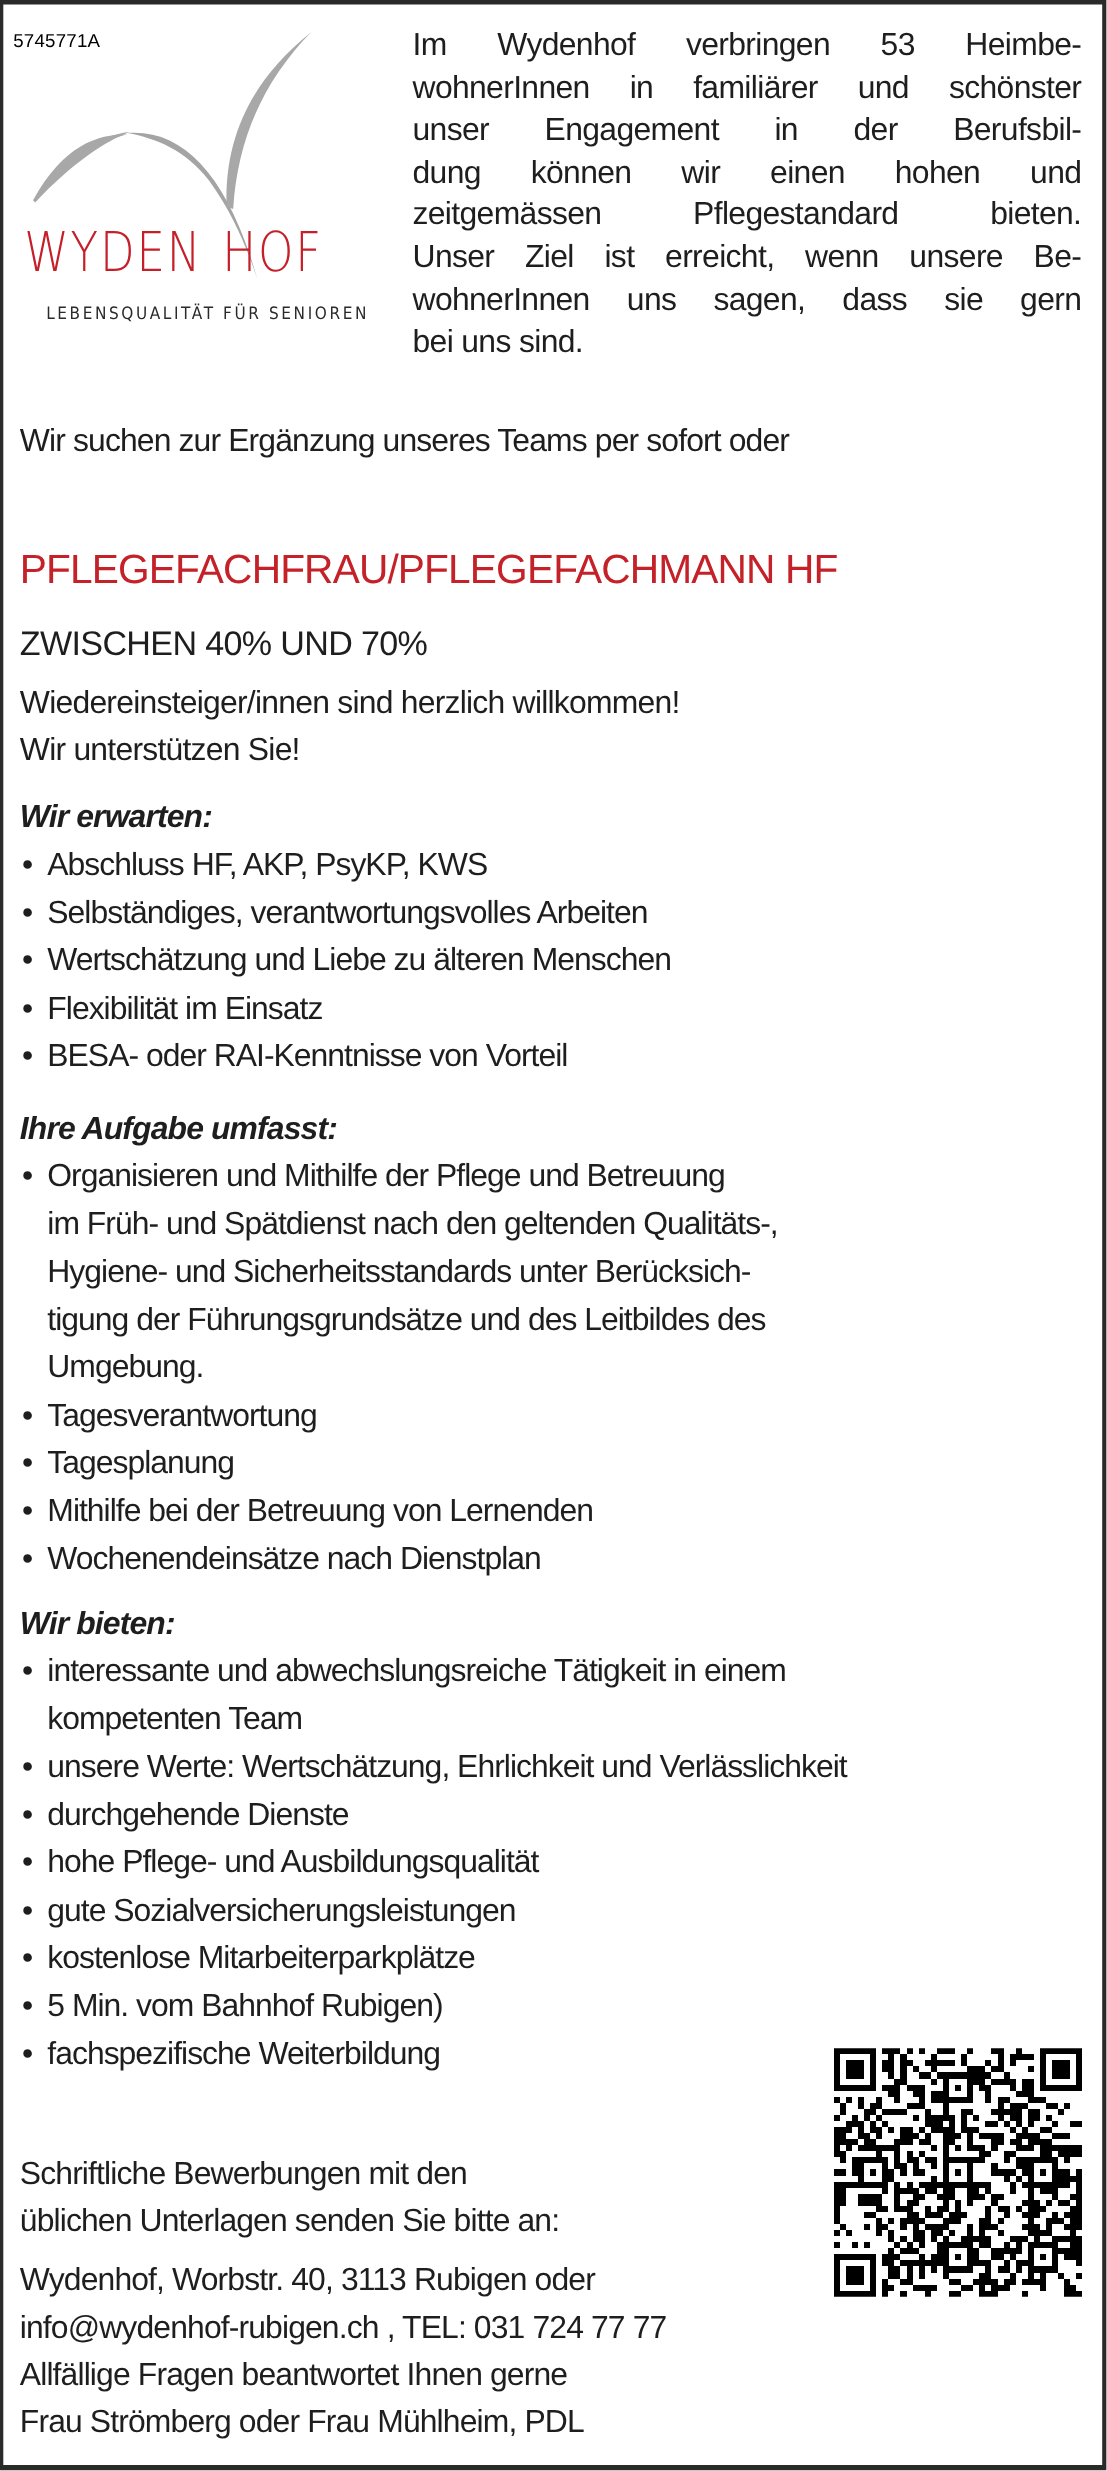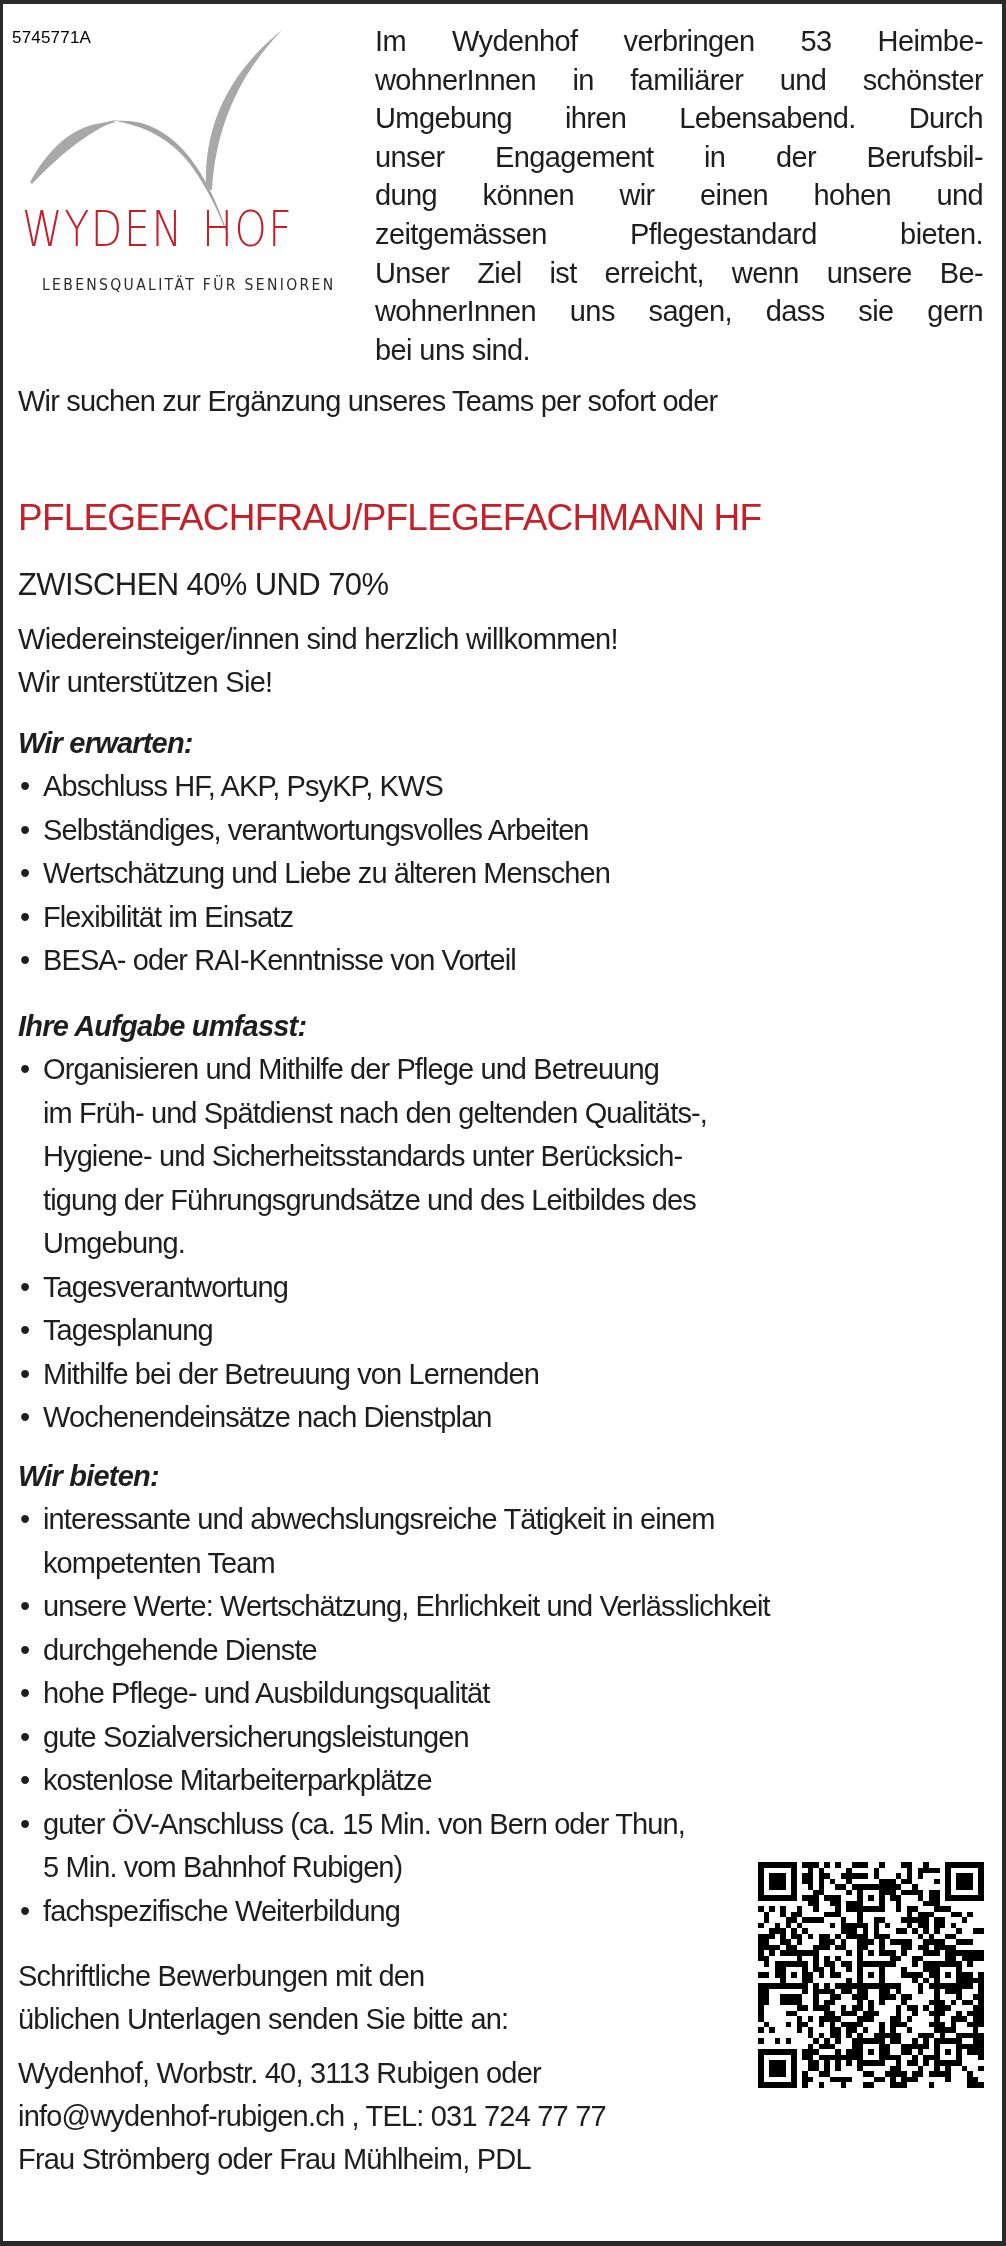--- a/index.html
+++ b/index.html
@@ -150,21 +150,20 @@
 
     <path d="M188 166 C 186 110, 205 55, 265 7 C 225 48, 198 100, 194 168 Z" fill="#a8a8a8"></path>
   </svg>
   <div class="logo-word"><span>WYDEN</span><span class="gap"></span><span>HOF</span></div>
   <div class="logo-tagline">LEBENSQUALITÄT FÜR SENIOREN</div>
 </div>
 
 <div class="intro">
   <span class="ln">Im Wydenhof verbringen 53 Heimbe-</span>
   <span class="ln">wohnerInnen in familiärer und schönster</span>
-  <span class="ln">Umgebung ihren Lebensabend. Durch</span>
   <span class="ln">unser Engagement in der Berufsbil-</span>
   <span class="ln">dung können wir einen hohen und</span>
   <span class="ln">zeitgemässen Pflegestandard bieten.</span>
   <span class="ln">Unser Ziel ist erreicht, wenn unsere Be-</span>
   <span class="ln">wohnerInnen uns sagen, dass sie gern</span>
   <span class="ln last">bei uns sind.</span>
 </div>
 
 <div class="content">
 
@@ -260,38 +259,38 @@
       <li>
           <span class="bul">•</span>
           <span class="sub">gute Sozialversicherungsleistungen</span>
         </li>
       <li>
           <span class="bul">•</span>
           <span class="sub">kostenlose Mitarbeiterparkplätze</span>
         </li>
       <li>
         <span class="bul">•</span>
-        <span class="sub">guter ÖV-Anschluss (ca. 15 Min. von Bern oder Thun,</span>
         <span class="sub">5 Min. vom Bahnhof Rubigen)</span>
       </li>
       <li>
           <span class="bul">•</span>
           <span class="sub">fachspezifische Weiterbildung</span>
         </li>
     </ul>
   </div>
 
   <div class="block text contact" style="top:1955px;">
     <p>Schriftliche Bewerbungen mit den</p>
     <p>üblichen Unterlagen senden Sie bitte an:</p>
   </div>
 
   <div class="block text contact" style="top:2052px;">
     <p>Wydenhof, Worbstr. 40, 3113 Rubigen oder</p>
     <p><span>info@wydenhof-rubigen.ch</span><span> , </span><span>TEL: 031 724 77 77</span></p>
+    <p>Allfällige Fragen beantwortet Ihnen gerne</p>
     <p>Frau Strömberg oder Frau Mühlheim, PDL</p>
   </div>
 </div>
 
 <div class="qr">
   <svg id="qrsvg" width="226" height="226" viewBox="0 0 41 41" shape-rendering="crispEdges">
       <path d="M0 0h1v1h-1zM1 0h1v1h-1zM2 0h1v1h-1zM3 0h1v1h-1zM4 0h1v1h-1zM5 0h1v1h-1zM6 0h1v1h-1zM8 0h1v1h-1zM9 0h1v1h-1zM10 0h1v1h-1zM12 0h1v1h-1zM14 0h1v1h-1zM17 0h1v1h-1zM18 0h1v1h-1zM19 0h1v1h-1zM22 0h1v1h-1zM26 0h1v1h-1zM27 0h1v1h-1zM30 0h1v1h-1zM34 0h1v1h-1zM35 0h1v1h-1zM36 0h1v1h-1zM37 0h1v1h-1zM38 0h1v1h-1zM39 0h1v1h-1zM40 0h1v1h-1zM0 1h1v1h-1zM6 1h1v1h-1zM9 1h1v1h-1zM11 1h1v1h-1zM16 1h1v1h-1zM21 1h1v1h-1zM27 1h1v1h-1zM29 1h1v1h-1zM30 1h1v1h-1zM31 1h1v1h-1zM32 1h1v1h-1zM34 1h1v1h-1zM40 1h1v1h-1zM0 2h1v1h-1zM2 2h1v1h-1zM3 2h1v1h-1zM4 2h1v1h-1zM6 2h1v1h-1zM8 2h1v1h-1zM9 2h1v1h-1zM11 2h1v1h-1zM12 2h1v1h-1zM15 2h1v1h-1zM16 2h1v1h-1zM17 2h1v1h-1zM18 2h1v1h-1zM19 2h1v1h-1zM21 2h1v1h-1zM25 2h1v1h-1zM27 2h1v1h-1zM29 2h1v1h-1zM34 2h1v1h-1zM36 2h1v1h-1zM37 2h1v1h-1zM38 2h1v1h-1zM40 2h1v1h-1zM0 3h1v1h-1zM2 3h1v1h-1zM3 3h1v1h-1zM4 3h1v1h-1zM6 3h1v1h-1zM8 3h1v1h-1zM9 3h1v1h-1zM11 3h1v1h-1zM13 3h1v1h-1zM16 3h1v1h-1zM22 3h1v1h-1zM23 3h1v1h-1zM24 3h1v1h-1zM26 3h1v1h-1zM27 3h1v1h-1zM32 3h1v1h-1zM34 3h1v1h-1zM36 3h1v1h-1zM37 3h1v1h-1zM38 3h1v1h-1zM40 3h1v1h-1zM0 4h1v1h-1zM2 4h1v1h-1zM3 4h1v1h-1zM4 4h1v1h-1zM6 4h1v1h-1zM9 4h1v1h-1zM11 4h1v1h-1zM14 4h1v1h-1zM15 4h1v1h-1zM17 4h1v1h-1zM18 4h1v1h-1zM19 4h1v1h-1zM20 4h1v1h-1zM21 4h1v1h-1zM22 4h1v1h-1zM23 4h1v1h-1zM24 4h1v1h-1zM25 4h1v1h-1zM28 4h1v1h-1zM34 4h1v1h-1zM36 4h1v1h-1zM37 4h1v1h-1zM38 4h1v1h-1zM40 4h1v1h-1zM0 5h1v1h-1zM6 5h1v1h-1zM10 5h1v1h-1zM11 5h1v1h-1zM16 5h1v1h-1zM18 5h1v1h-1zM22 5h1v1h-1zM23 5h1v1h-1zM24 5h1v1h-1zM26 5h1v1h-1zM27 5h1v1h-1zM28 5h1v1h-1zM29 5h1v1h-1zM31 5h1v1h-1zM32 5h1v1h-1zM34 5h1v1h-1zM40 5h1v1h-1zM0 6h1v1h-1zM1 6h1v1h-1zM2 6h1v1h-1zM3 6h1v1h-1zM4 6h1v1h-1zM5 6h1v1h-1zM6 6h1v1h-1zM8 6h1v1h-1zM9 6h1v1h-1zM10 6h1v1h-1zM12 6h1v1h-1zM13 6h1v1h-1zM14 6h1v1h-1zM18 6h1v1h-1zM20 6h1v1h-1zM22 6h1v1h-1zM24 6h1v1h-1zM25 6h1v1h-1zM29 6h1v1h-1zM31 6h1v1h-1zM32 6h1v1h-1zM34 6h1v1h-1zM35 6h1v1h-1zM36 6h1v1h-1zM37 6h1v1h-1zM38 6h1v1h-1zM39 6h1v1h-1zM40 6h1v1h-1zM9 7h1v1h-1zM10 7h1v1h-1zM13 7h1v1h-1zM14 7h1v1h-1zM16 7h1v1h-1zM17 7h1v1h-1zM18 7h1v1h-1zM22 7h1v1h-1zM25 7h1v1h-1zM30 7h1v1h-1zM31 7h1v1h-1zM32 7h1v1h-1zM0 8h1v1h-1zM2 8h1v1h-1zM4 8h1v1h-1zM7 8h1v1h-1zM10 8h1v1h-1zM14 8h1v1h-1zM16 8h1v1h-1zM17 8h1v1h-1zM18 8h1v1h-1zM19 8h1v1h-1zM20 8h1v1h-1zM21 8h1v1h-1zM22 8h1v1h-1zM25 8h1v1h-1zM27 8h1v1h-1zM28 8h1v1h-1zM32 8h1v1h-1zM33 8h1v1h-1zM34 8h1v1h-1zM1 9h1v1h-1zM4 9h1v1h-1zM6 9h1v1h-1zM7 9h1v1h-1zM12 9h1v1h-1zM13 9h1v1h-1zM14 9h1v1h-1zM18 9h1v1h-1zM27 9h1v1h-1zM29 9h1v1h-1zM30 9h1v1h-1zM31 9h1v1h-1zM35 9h1v1h-1zM36 9h1v1h-1zM38 9h1v1h-1zM1 10h1v1h-1zM5 10h1v1h-1zM6 10h1v1h-1zM8 10h1v1h-1zM9 10h1v1h-1zM10 10h1v1h-1zM11 10h1v1h-1zM15 10h1v1h-1zM18 10h1v1h-1zM21 10h1v1h-1zM22 10h1v1h-1zM26 10h1v1h-1zM27 10h1v1h-1zM28 10h1v1h-1zM29 10h1v1h-1zM30 10h1v1h-1zM32 10h1v1h-1zM33 10h1v1h-1zM37 10h1v1h-1zM0 11h1v1h-1zM3 11h1v1h-1zM5 11h1v1h-1zM7 11h1v1h-1zM13 11h1v1h-1zM15 11h1v1h-1zM16 11h1v1h-1zM17 11h1v1h-1zM18 11h1v1h-1zM19 11h1v1h-1zM21 11h1v1h-1zM23 11h1v1h-1zM27 11h1v1h-1zM29 11h1v1h-1zM30 11h1v1h-1zM32 11h1v1h-1zM33 11h1v1h-1zM35 11h1v1h-1zM2 12h1v1h-1zM3 12h1v1h-1zM4 12h1v1h-1zM6 12h1v1h-1zM8 12h1v1h-1zM15 12h1v1h-1zM16 12h1v1h-1zM17 12h1v1h-1zM19 12h1v1h-1zM21 12h1v1h-1zM25 12h1v1h-1zM26 12h1v1h-1zM28 12h1v1h-1zM30 12h1v1h-1zM32 12h1v1h-1zM36 12h1v1h-1zM39 12h1v1h-1zM40 12h1v1h-1zM0 13h1v1h-1zM1 13h1v1h-1zM2 13h1v1h-1zM4 13h1v1h-1zM6 13h1v1h-1zM7 13h1v1h-1zM9 13h1v1h-1zM11 13h1v1h-1zM12 13h1v1h-1zM14 13h1v1h-1zM16 13h1v1h-1zM17 13h1v1h-1zM18 13h1v1h-1zM19 13h1v1h-1zM21 13h1v1h-1zM22 13h1v1h-1zM23 13h1v1h-1zM29 13h1v1h-1zM31 13h1v1h-1zM34 13h1v1h-1zM35 13h1v1h-1zM0 14h1v1h-1zM1 14h1v1h-1zM4 14h1v1h-1zM5 14h1v1h-1zM7 14h1v1h-1zM11 14h1v1h-1zM12 14h1v1h-1zM13 14h1v1h-1zM15 14h1v1h-1zM18 14h1v1h-1zM19 14h1v1h-1zM20 14h1v1h-1zM22 14h1v1h-1zM24 14h1v1h-1zM25 14h1v1h-1zM26 14h1v1h-1zM27 14h1v1h-1zM30 14h1v1h-1zM31 14h1v1h-1zM32 14h1v1h-1zM33 14h1v1h-1zM36 14h1v1h-1zM37 14h1v1h-1zM38 14h1v1h-1zM0 15h1v1h-1zM1 15h1v1h-1zM2 15h1v1h-1zM3 15h1v1h-1zM5 15h1v1h-1zM6 15h1v1h-1zM10 15h1v1h-1zM11 15h1v1h-1zM12 15h1v1h-1zM14 15h1v1h-1zM15 15h1v1h-1zM18 15h1v1h-1zM19 15h1v1h-1zM22 15h1v1h-1zM26 15h1v1h-1zM27 15h1v1h-1zM29 15h1v1h-1zM30 15h1v1h-1zM32 15h1v1h-1zM33 15h1v1h-1zM34 15h1v1h-1zM35 15h1v1h-1zM0 16h1v1h-1zM2 16h1v1h-1zM4 16h1v1h-1zM5 16h1v1h-1zM6 16h1v1h-1zM7 16h1v1h-1zM8 16h1v1h-1zM9 16h1v1h-1zM10 16h1v1h-1zM16 16h1v1h-1zM18 16h1v1h-1zM20 16h1v1h-1zM22 16h1v1h-1zM23 16h1v1h-1zM24 16h1v1h-1zM26 16h1v1h-1zM30 16h1v1h-1zM31 16h1v1h-1zM32 16h1v1h-1zM34 16h1v1h-1zM35 16h1v1h-1zM36 16h1v1h-1zM37 16h1v1h-1zM38 16h1v1h-1zM39 16h1v1h-1zM40 16h1v1h-1zM0 17h1v1h-1zM1 17h1v1h-1zM7 17h1v1h-1zM10 17h1v1h-1zM12 17h1v1h-1zM14 17h1v1h-1zM18 17h1v1h-1zM24 17h1v1h-1zM25 17h1v1h-1zM28 17h1v1h-1zM29 17h1v1h-1zM34 17h1v1h-1zM35 17h1v1h-1zM37 17h1v1h-1zM38 17h1v1h-1zM39 17h1v1h-1zM40 17h1v1h-1zM1 18h1v1h-1zM3 18h1v1h-1zM4 18h1v1h-1zM5 18h1v1h-1zM6 18h1v1h-1zM7 18h1v1h-1zM8 18h1v1h-1zM10 18h1v1h-1zM12 18h1v1h-1zM13 18h1v1h-1zM15 18h1v1h-1zM16 18h1v1h-1zM18 18h1v1h-1zM19 18h1v1h-1zM20 18h1v1h-1zM21 18h1v1h-1zM22 18h1v1h-1zM23 18h1v1h-1zM24 18h1v1h-1zM28 18h1v1h-1zM30 18h1v1h-1zM31 18h1v1h-1zM32 18h1v1h-1zM33 18h1v1h-1zM34 18h1v1h-1zM35 18h1v1h-1zM36 18h1v1h-1zM38 18h1v1h-1zM3 19h1v1h-1zM4 19h1v1h-1zM8 19h1v1h-1zM10 19h1v1h-1zM11 19h1v1h-1zM13 19h1v1h-1zM16 19h1v1h-1zM18 19h1v1h-1zM22 19h1v1h-1zM26 19h1v1h-1zM30 19h1v1h-1zM31 19h1v1h-1zM32 19h1v1h-1zM36 19h1v1h-1zM0 20h1v1h-1zM1 20h1v1h-1zM3 20h1v1h-1zM4 20h1v1h-1zM6 20h1v1h-1zM8 20h1v1h-1zM9 20h1v1h-1zM11 20h1v1h-1zM13 20h1v1h-1zM14 20h1v1h-1zM18 20h1v1h-1zM20 20h1v1h-1zM22 20h1v1h-1zM26 20h1v1h-1zM27 20h1v1h-1zM28 20h1v1h-1zM29 20h1v1h-1zM31 20h1v1h-1zM32 20h1v1h-1zM34 20h1v1h-1zM36 20h1v1h-1zM37 20h1v1h-1zM38 20h1v1h-1zM40 20h1v1h-1zM4 21h1v1h-1zM8 21h1v1h-1zM9 21h1v1h-1zM16 21h1v1h-1zM18 21h1v1h-1zM22 21h1v1h-1zM28 21h1v1h-1zM30 21h1v1h-1zM32 21h1v1h-1zM36 21h1v1h-1zM37 21h1v1h-1zM38 21h1v1h-1zM39 21h1v1h-1zM40 21h1v1h-1zM0 22h1v1h-1zM1 22h1v1h-1zM2 22h1v1h-1zM3 22h1v1h-1zM4 22h1v1h-1zM5 22h1v1h-1zM6 22h1v1h-1zM7 22h1v1h-1zM8 22h1v1h-1zM10 22h1v1h-1zM12 22h1v1h-1zM14 22h1v1h-1zM15 22h1v1h-1zM16 22h1v1h-1zM17 22h1v1h-1zM18 22h1v1h-1zM19 22h1v1h-1zM20 22h1v1h-1zM21 22h1v1h-1zM22 22h1v1h-1zM23 22h1v1h-1zM24 22h1v1h-1zM25 22h1v1h-1zM29 22h1v1h-1zM31 22h1v1h-1zM32 22h1v1h-1zM33 22h1v1h-1zM34 22h1v1h-1zM35 22h1v1h-1zM36 22h1v1h-1zM37 22h1v1h-1zM38 22h1v1h-1zM40 22h1v1h-1zM0 23h1v1h-1zM1 23h1v1h-1zM8 23h1v1h-1zM10 23h1v1h-1zM11 23h1v1h-1zM12 23h1v1h-1zM13 23h1v1h-1zM15 23h1v1h-1zM16 23h1v1h-1zM18 23h1v1h-1zM19 23h1v1h-1zM22 23h1v1h-1zM23 23h1v1h-1zM25 23h1v1h-1zM29 23h1v1h-1zM32 23h1v1h-1zM34 23h1v1h-1zM35 23h1v1h-1zM36 23h1v1h-1zM40 23h1v1h-1zM0 24h1v1h-1zM1 24h1v1h-1zM4 24h1v1h-1zM5 24h1v1h-1zM6 24h1v1h-1zM7 24h1v1h-1zM10 24h1v1h-1zM13 24h1v1h-1zM14 24h1v1h-1zM17 24h1v1h-1zM18 24h1v1h-1zM19 24h1v1h-1zM22 24h1v1h-1zM23 24h1v1h-1zM24 24h1v1h-1zM26 24h1v1h-1zM27 24h1v1h-1zM32 24h1v1h-1zM36 24h1v1h-1zM39 24h1v1h-1zM40 24h1v1h-1zM0 25h1v1h-1zM1 25h1v1h-1zM4 25h1v1h-1zM5 25h1v1h-1zM6 25h1v1h-1zM7 25h1v1h-1zM10 25h1v1h-1zM12 25h1v1h-1zM13 25h1v1h-1zM18 25h1v1h-1zM20 25h1v1h-1zM22 25h1v1h-1zM26 25h1v1h-1zM31 25h1v1h-1zM32 25h1v1h-1zM33 25h1v1h-1zM35 25h1v1h-1zM37 25h1v1h-1zM38 25h1v1h-1zM40 25h1v1h-1zM0 26h1v1h-1zM7 26h1v1h-1zM8 26h1v1h-1zM10 26h1v1h-1zM11 26h1v1h-1zM12 26h1v1h-1zM15 26h1v1h-1zM17 26h1v1h-1zM18 26h1v1h-1zM20 26h1v1h-1zM25 26h1v1h-1zM27 26h1v1h-1zM28 26h1v1h-1zM30 26h1v1h-1zM32 26h1v1h-1zM33 26h1v1h-1zM34 26h1v1h-1zM39 26h1v1h-1zM40 26h1v1h-1zM0 27h1v1h-1zM5 27h1v1h-1zM6 27h1v1h-1zM12 27h1v1h-1zM13 27h1v1h-1zM15 27h1v1h-1zM16 27h1v1h-1zM17 27h1v1h-1zM19 27h1v1h-1zM20 27h1v1h-1zM21 27h1v1h-1zM25 27h1v1h-1zM28 27h1v1h-1zM31 27h1v1h-1zM32 27h1v1h-1zM33 27h1v1h-1zM36 27h1v1h-1zM38 27h1v1h-1zM39 27h1v1h-1zM40 27h1v1h-1zM0 28h1v1h-1zM7 28h1v1h-1zM9 28h1v1h-1zM11 28h1v1h-1zM12 28h1v1h-1zM13 28h1v1h-1zM14 28h1v1h-1zM18 28h1v1h-1zM19 28h1v1h-1zM20 28h1v1h-1zM24 28h1v1h-1zM25 28h1v1h-1zM27 28h1v1h-1zM32 28h1v1h-1zM35 28h1v1h-1zM36 28h1v1h-1zM37 28h1v1h-1zM39 28h1v1h-1zM40 28h1v1h-1zM1 29h1v1h-1zM5 29h1v1h-1zM7 29h1v1h-1zM8 29h1v1h-1zM11 29h1v1h-1zM13 29h1v1h-1zM15 29h1v1h-1zM16 29h1v1h-1zM17 29h1v1h-1zM18 29h1v1h-1zM22 29h1v1h-1zM24 29h1v1h-1zM25 29h1v1h-1zM26 29h1v1h-1zM31 29h1v1h-1zM32 29h1v1h-1zM33 29h1v1h-1zM35 29h1v1h-1zM38 29h1v1h-1zM39 29h1v1h-1zM40 29h1v1h-1zM0 30h1v1h-1zM2 30h1v1h-1zM7 30h1v1h-1zM9 30h1v1h-1zM13 30h1v1h-1zM14 30h1v1h-1zM16 30h1v1h-1zM17 30h1v1h-1zM19 30h1v1h-1zM22 30h1v1h-1zM24 30h1v1h-1zM27 30h1v1h-1zM32 30h1v1h-1zM33 30h1v1h-1zM34 30h1v1h-1zM35 30h1v1h-1zM39 30h1v1h-1zM9 31h1v1h-1zM11 31h1v1h-1zM13 31h1v1h-1zM14 31h1v1h-1zM16 31h1v1h-1zM18 31h1v1h-1zM21 31h1v1h-1zM22 31h1v1h-1zM23 31h1v1h-1zM24 31h1v1h-1zM25 31h1v1h-1zM29 31h1v1h-1zM30 31h1v1h-1zM31 31h1v1h-1zM33 31h1v1h-1zM36 31h1v1h-1zM37 31h1v1h-1zM38 31h1v1h-1zM39 31h1v1h-1zM40 31h1v1h-1zM0 32h1v1h-1zM3 32h1v1h-1zM5 32h1v1h-1zM10 32h1v1h-1zM12 32h1v1h-1zM14 32h1v1h-1zM17 32h1v1h-1zM18 32h1v1h-1zM19 32h1v1h-1zM20 32h1v1h-1zM21 32h1v1h-1zM22 32h1v1h-1zM24 32h1v1h-1zM25 32h1v1h-1zM28 32h1v1h-1zM30 32h1v1h-1zM32 32h1v1h-1zM33 32h1v1h-1zM34 32h1v1h-1zM35 32h1v1h-1zM36 32h1v1h-1zM39 32h1v1h-1zM40 32h1v1h-1zM9 33h1v1h-1zM11 33h1v1h-1zM12 33h1v1h-1zM13 33h1v1h-1zM17 33h1v1h-1zM18 33h1v1h-1zM22 33h1v1h-1zM23 33h1v1h-1zM26 33h1v1h-1zM27 33h1v1h-1zM28 33h1v1h-1zM29 33h1v1h-1zM30 33h1v1h-1zM32 33h1v1h-1zM36 33h1v1h-1zM37 33h1v1h-1zM38 33h1v1h-1zM39 33h1v1h-1zM40 33h1v1h-1zM0 34h1v1h-1zM1 34h1v1h-1zM2 34h1v1h-1zM3 34h1v1h-1zM4 34h1v1h-1zM5 34h1v1h-1zM6 34h1v1h-1zM8 34h1v1h-1zM9 34h1v1h-1zM10 34h1v1h-1zM14 34h1v1h-1zM16 34h1v1h-1zM17 34h1v1h-1zM18 34h1v1h-1zM20 34h1v1h-1zM22 34h1v1h-1zM23 34h1v1h-1zM26 34h1v1h-1zM27 34h1v1h-1zM29 34h1v1h-1zM32 34h1v1h-1zM34 34h1v1h-1zM36 34h1v1h-1zM38 34h1v1h-1zM39 34h1v1h-1zM40 34h1v1h-1zM0 35h1v1h-1zM6 35h1v1h-1zM8 35h1v1h-1zM9 35h1v1h-1zM11 35h1v1h-1zM12 35h1v1h-1zM13 35h1v1h-1zM14 35h1v1h-1zM15 35h1v1h-1zM16 35h1v1h-1zM17 35h1v1h-1zM18 35h1v1h-1zM22 35h1v1h-1zM23 35h1v1h-1zM24 35h1v1h-1zM25 35h1v1h-1zM28 35h1v1h-1zM30 35h1v1h-1zM31 35h1v1h-1zM32 35h1v1h-1zM36 35h1v1h-1zM40 35h1v1h-1zM0 36h1v1h-1zM2 36h1v1h-1zM3 36h1v1h-1zM4 36h1v1h-1zM6 36h1v1h-1zM9 36h1v1h-1zM10 36h1v1h-1zM12 36h1v1h-1zM14 36h1v1h-1zM16 36h1v1h-1zM18 36h1v1h-1zM19 36h1v1h-1zM20 36h1v1h-1zM21 36h1v1h-1zM22 36h1v1h-1zM25 36h1v1h-1zM27 36h1v1h-1zM28 36h1v1h-1zM30 36h1v1h-1zM32 36h1v1h-1zM33 36h1v1h-1zM34 36h1v1h-1zM35 36h1v1h-1zM36 36h1v1h-1zM0 37h1v1h-1zM2 37h1v1h-1zM3 37h1v1h-1zM4 37h1v1h-1zM6 37h1v1h-1zM9 37h1v1h-1zM10 37h1v1h-1zM12 37h1v1h-1zM14 37h1v1h-1zM18 37h1v1h-1zM24 37h1v1h-1zM25 37h1v1h-1zM29 37h1v1h-1zM32 37h1v1h-1zM34 37h1v1h-1zM37 37h1v1h-1zM40 37h1v1h-1zM0 38h1v1h-1zM2 38h1v1h-1zM3 38h1v1h-1zM4 38h1v1h-1zM6 38h1v1h-1zM8 38h1v1h-1zM11 38h1v1h-1zM12 38h1v1h-1zM19 38h1v1h-1zM20 38h1v1h-1zM23 38h1v1h-1zM24 38h1v1h-1zM25 38h1v1h-1zM26 38h1v1h-1zM28 38h1v1h-1zM29 38h1v1h-1zM31 38h1v1h-1zM32 38h1v1h-1zM33 38h1v1h-1zM34 38h1v1h-1zM38 38h1v1h-1zM0 39h1v1h-1zM6 39h1v1h-1zM8 39h1v1h-1zM9 39h1v1h-1zM13 39h1v1h-1zM14 39h1v1h-1zM15 39h1v1h-1zM16 39h1v1h-1zM21 39h1v1h-1zM22 39h1v1h-1zM24 39h1v1h-1zM26 39h1v1h-1zM27 39h1v1h-1zM28 39h1v1h-1zM34 39h1v1h-1zM38 39h1v1h-1zM39 39h1v1h-1zM0 40h1v1h-1zM1 40h1v1h-1zM2 40h1v1h-1zM3 40h1v1h-1zM4 40h1v1h-1zM5 40h1v1h-1zM6 40h1v1h-1zM8 40h1v1h-1zM11 40h1v1h-1zM15 40h1v1h-1zM19 40h1v1h-1zM20 40h1v1h-1zM24 40h1v1h-1zM25 40h1v1h-1zM26 40h1v1h-1zM31 40h1v1h-1zM38 40h1v1h-1zM39 40h1v1h-1zM40 40h1v1h-1z" fill="#000"></path>
     </svg>
 </div>
 

